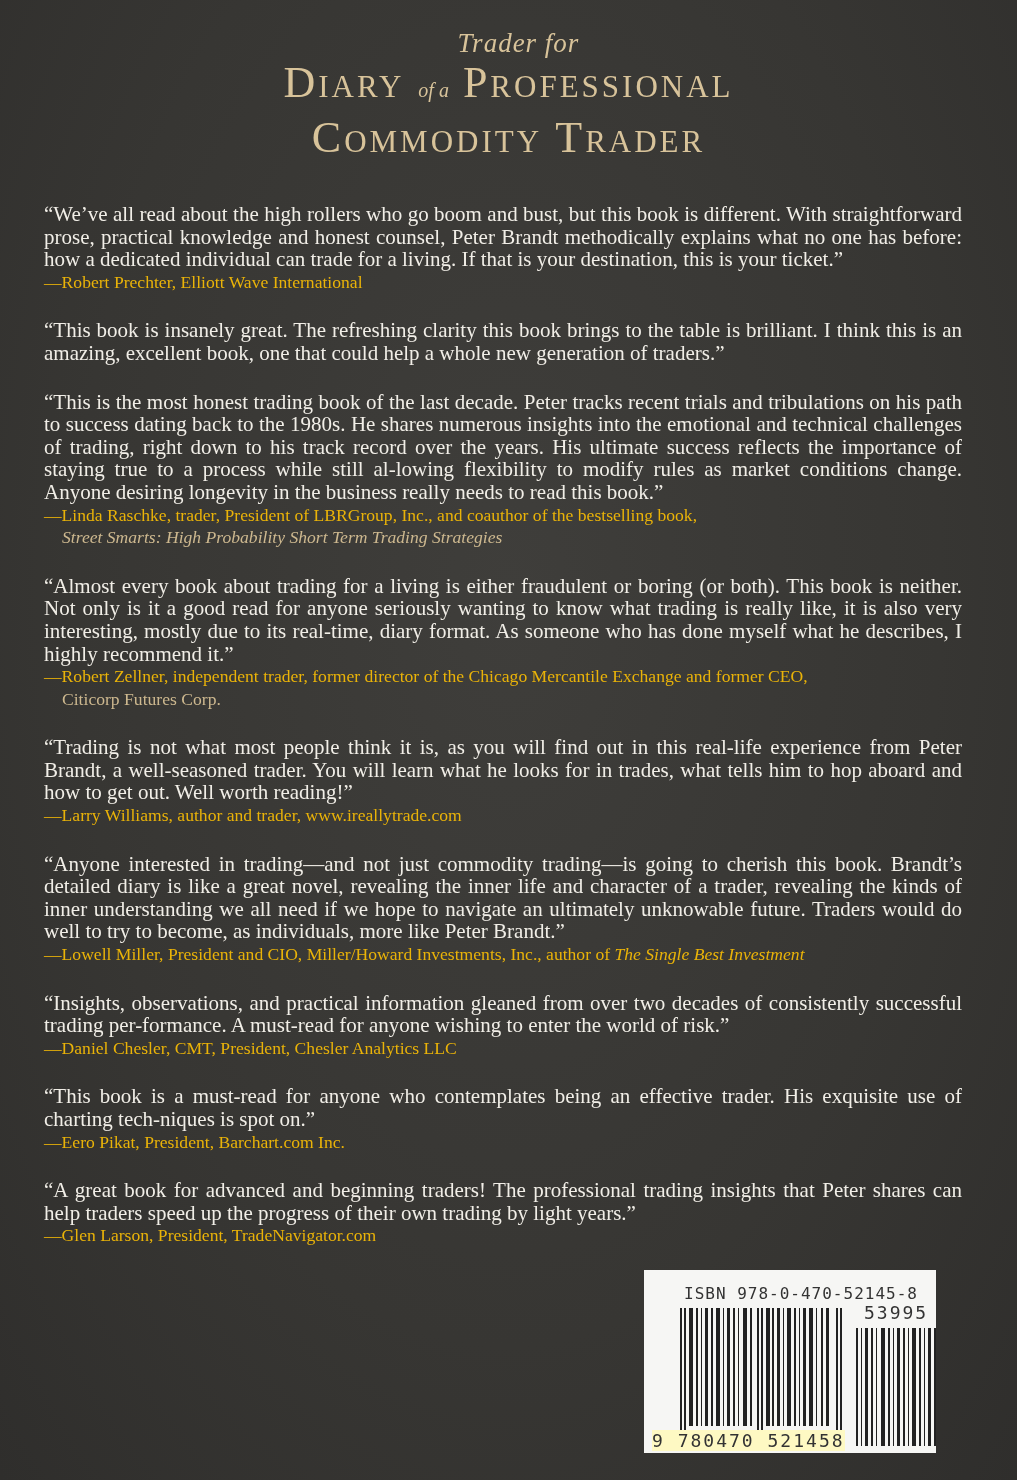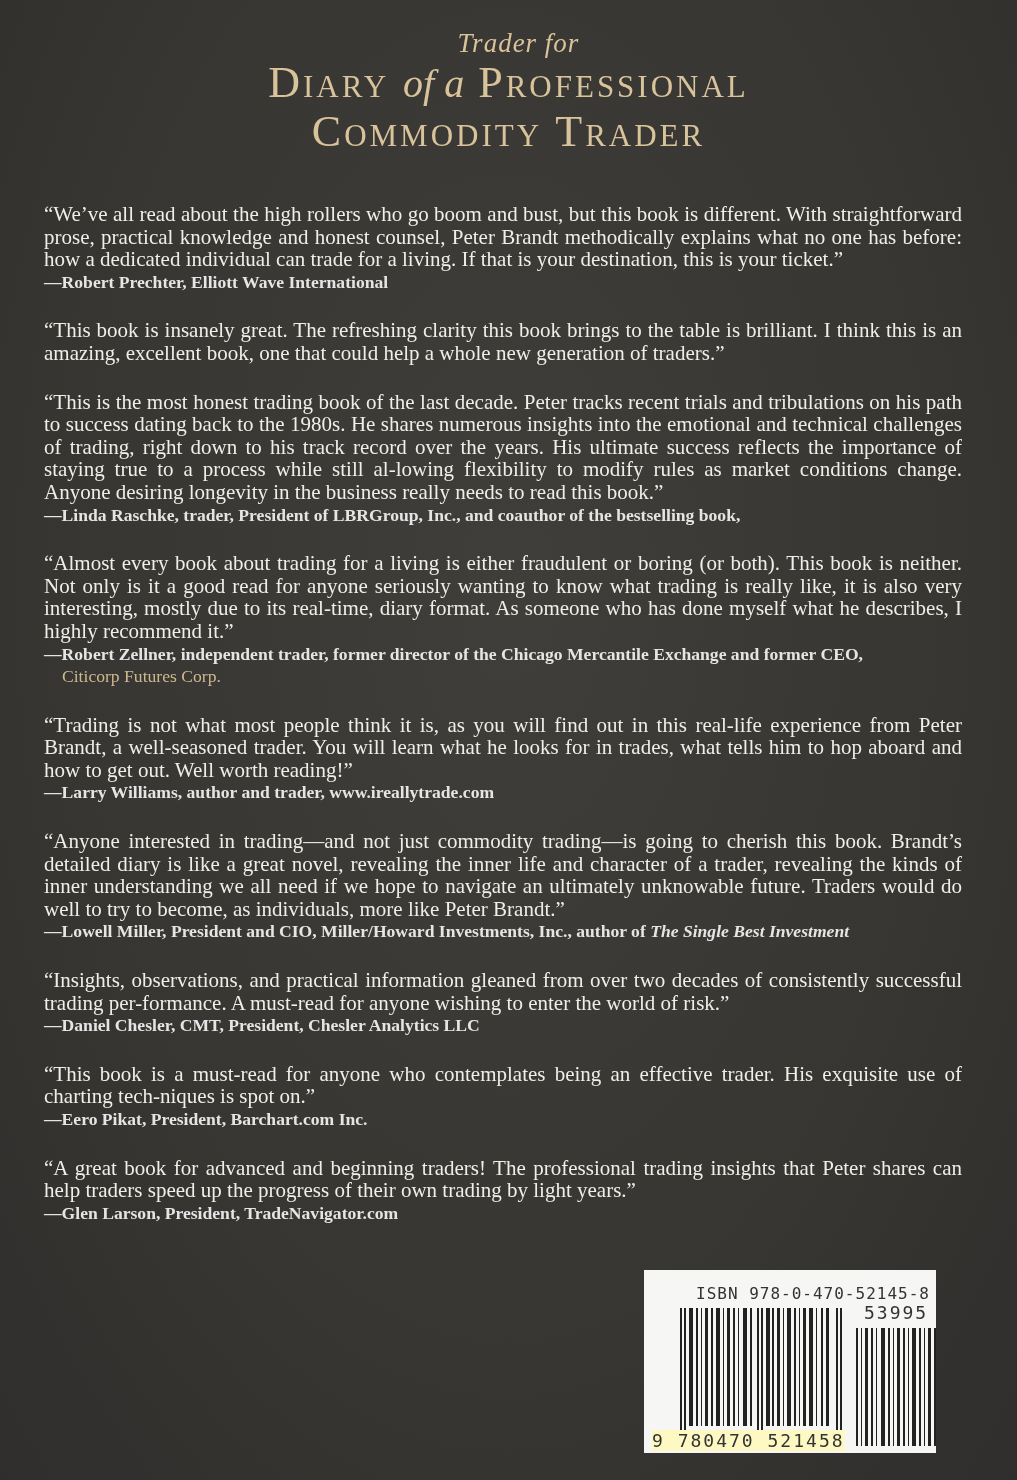--- a/index.html
+++ b/index.html
@@ -6,29 +6,29 @@
   body {
     width: 1017px; height: 1480px; overflow: hidden;
     background: #3a3936;
     background-image: radial-gradient(ellipse at 50% 40%, #3f3e3b 0%, #373633 60%, #2f2e2c 100%);
     font-family: "Liberation Serif", "DejaVu Serif", serif;
     position: relative;
   }
   .header { position: absolute; top: 28px; left: 0; width: 1017px; text-align: center; color: #d8c39a; }
   .praise { font-style: italic; font-size: 27px; letter-spacing: 1px; margin-left: 20px; }
   .title-line { font-size: 44px; letter-spacing: 3px; line-height: 48px; font-variant: small-caps; }
-  .title-line .small { font-style: italic; font-variant: normal; font-size: 40px; letter-spacing: 0; text-align: right; }
+  .title-line .small { font-style: italic; font-variant: normal; font-size: 20px; letter-spacing: 0; text-align: right; }
   .quotes { position: absolute; left: 44px; top: 203px; width: 918px; }
   .quote { margin-bottom: 26px; }
   .quote-text { color: #f1eee7; font-size: 21px; line-height: 22.6px; text-align: justify; text-align-last: left; }
-  .attr { color: #e5e5e5; font-size: 17.6px; line-height: 22.6px; font-weight: bold; }
+  .attr { color: #eab308; font-size: 17.6px; line-height: 22.6px; }
   .attr2 { color: #cdb88f; font-size: 17.6px; line-height: 22.6px; padding-left: 18px; }
   .ital { font-style: italic; }
   .barcode-box { position: absolute; left: 644px; top: 1270px; width: 292px; height: 183px; background: #f6f6f4; }
-  .isbn { position: absolute; left: 40px; top: 14px; font-family: "DejaVu Sans Mono", monospace; font-size: 16px; color: #333; letter-spacing: 1px; margin-left: 12px; }
+  .isbn { position: absolute; left: 40px; top: 14px; font-family: "DejaVu Sans Mono", monospace; font-size: 16px; color: #333; letter-spacing: 1px; }
   .price { position: absolute; left: 220px; top: 32px; font-family: "DejaVu Sans Mono", monospace; font-size: 18px; color: #333; letter-spacing: 2px; }
   .ean { position: absolute; left: 8px; top: 160px; font-family: "DejaVu Sans Mono", monospace; font-size: 18px; color: #333; letter-spacing: 2px; background: #fef9c3; }
   .bars1 { position: absolute; left: 36px; top: 38px; width: 163px; height: 128px; }
   .bars2 { position: absolute; left: 212px; top: 58px; width: 80px; height: 118px; }
 </style>
 </head>
 <body>
 
 <div class="header">
   <div class="praise">Trader for</div>
@@ -44,20 +44,21 @@
   <div class="quote">
     <div class="quote-text">“We’ve all read about the high rollers who go boom and bust, but this book is different. With straightforward prose, practical knowledge and honest counsel, Peter Brandt methodically explains what no one has before: how a dedicated individual can trade for a living. If that is your destination, this is your ticket.”</div>
     <div class="attr">—Robert Prechter, Elliott Wave International</div>
   </div>
   <div class="quote">
     <div class="quote-text">“This book is insanely great. The refreshing clarity this book brings to the table is brilliant. I think this is an amazing, excellent book, one that could help a whole new generation of traders.”</div>
   </div>
   <div class="quote">
     <div class="quote-text">“This is the most honest trading book of the last decade.  Peter tracks recent trials and tribulations on his path to success dating back to the 1980s.  He shares numerous insights into the emotional and technical challenges of trading, right down to his track record over the years. His ultimate success reflects the importance of staying true to a process while still al-lowing flexibility to modify rules as market conditions change.  Anyone desiring longevity in the business really needs to read this book.”</div>
     <div class="attr">—Linda Raschke, trader, President of LBRGroup, Inc., and coauthor of the bestselling book,</div>
+    <div class="attr2 ital">Street Smarts: High Probability Short Term Trading Strategies</div>
   </div>
   <div class="quote">
     <div class="quote-text">“Almost every book about trading for a living is either fraudulent or boring (or both).  This book is neither.  Not only is it a good read for anyone seriously wanting to know what trading is really like, it is also very interesting, mostly due to its real-time, diary format.  As someone who has done myself what he describes, I highly recommend it.”</div>
     <div class="attr">—Robert Zellner, independent trader, former director of the Chicago Mercantile Exchange and former CEO,</div>
     <div class="attr2">Citicorp Futures Corp.</div>
   </div>
   <div class="quote">
     <div class="quote-text">“Trading is not what most people think it is, as you will find out in this real-life experience from Peter Brandt, a well-seasoned trader. You will learn what he looks for in trades, what tells him to hop aboard and how to get out. Well worth reading!”</div>
     <div class="attr">—Larry Williams, author and trader, www.ireallytrade.com</div>
   </div>

